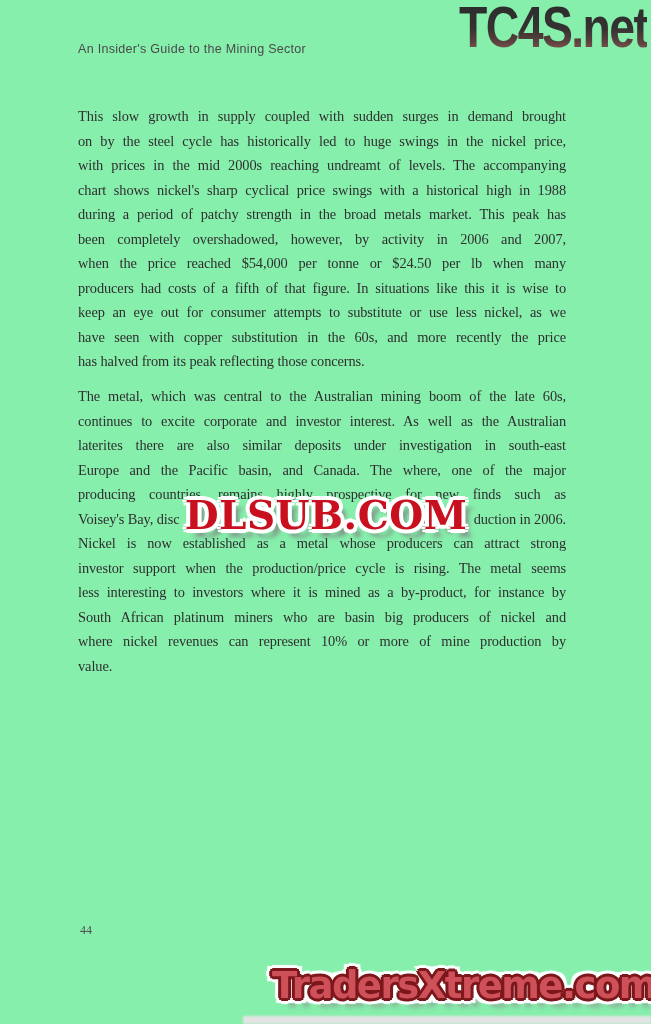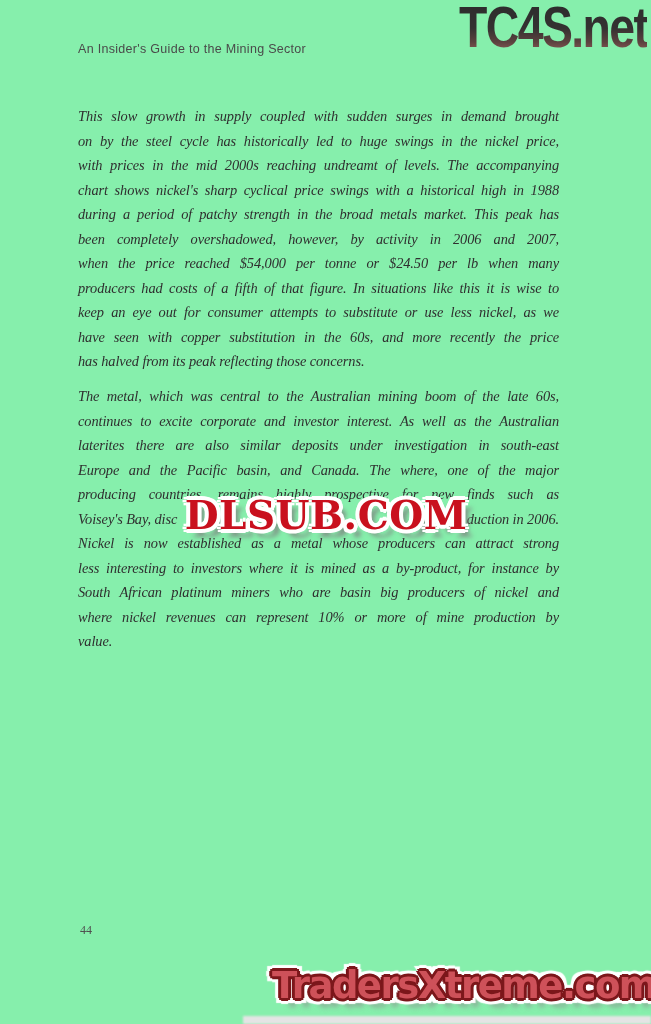--- a/index.html
+++ b/index.html
@@ -30,21 +30,21 @@
     -webkit-background-clip:text; background-clip:text;
     color:transparent;
   }
 
   
   .textcol {
     position:absolute; left:78px; top:104px; width:492px;
     font-size:14.4px; line-height:24.55px;
     color:#2f2f2f; letter-spacing:-0.1px;
   }
-  .para { margin:0 11px 10px 0;font-style:italic; }
+  .para { margin:0 4px 10px 0; }
   .jline { text-align:justify; text-align-last:justify; }
   .jlast { text-align:left; }
   .obscured-line { display:flex; justify-content:space-between;text-align:center; }
 
   
   .wm-mid {
     position:absolute; left:183px; top:486px; width:286px; height:52px;
     display:flex; align-items:flex-end; justify-content:center;
     pointer-events:none;
   }
@@ -118,20 +118,21 @@
       <div class="jline">The metal, which was central to the Australian mining boom of the late 60s,</div>
       <div class="jline">continues to excite corporate and investor interest. As well as the Australian</div>
       <div class="jline">laterites there are also similar deposits under investigation in south-east</div>
       <div class="jline">Europe and the Pacific basin, and Canada. The where, one of the major</div>
       <div class="jline">producing countries, remains highly prospective for new finds such as</div>
       <div class="obscured-line">
         <span>Voisey's Bay, disc</span>
         <span>duction in 2006.</span>
       </div>
       <div class="jline">Nickel is now established as a metal whose producers can attract strong</div>
+      <div class="jline">investor support when the production/price cycle is rising. The metal seems</div>
       <div class="jline">less interesting to investors where it is mined as a by-product, for instance by</div>
       <div class="jline">South African platinum miners who are basin big producers of nickel and</div>
       <div class="jline">where nickel revenues can represent 10% or more of mine production by</div>
       <div class="jlast">value.</div>
     </div>
 
   </div>
 
   <div class="wm-mid">
     <span class="wm-mid-text">DLSUB.COM</span>

